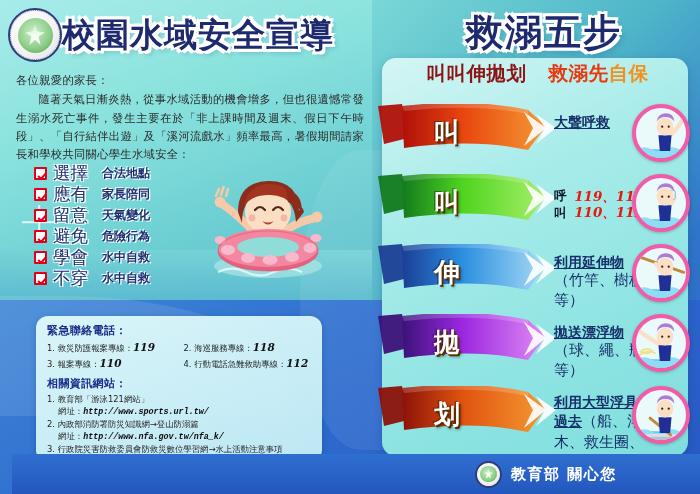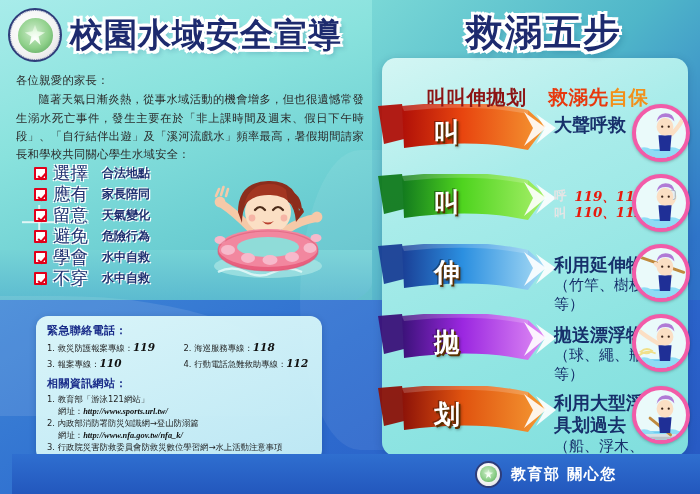--- a/index.html
+++ b/index.html
@@ -31,21 +31,21 @@
     border:2px solid #2e3d7a;display:flex;align-items:center;justify-content:center;}
   .emblem .inner{width:70%;height:70%;border-radius:50%;
     background:radial-gradient(circle at 45% 40%,#cfeccd 0%,#8fd08a 55%,#4f9e55 100%);
     display:flex;align-items:center;justify-content:center;}
   .emblem .leaf{width:58%;height:58%;
     background:radial-gradient(circle at 50% 70%,#ffffff 0%,#eafbe7 40%,#bfe7bb 100%);
     clip-path:polygon(50% 0%,62% 32%,100% 38%,68% 58%,78% 100%,50% 74%,22% 100%,32% 58%,0% 38%,38% 32%);}
   .emblem-ring-text{position:absolute;inset:0;border-radius:50%;
     border:1px dotted rgba(46,61,122,.55);}
 
-  #header-left{position:absolute;left:8px;top:8px;display:flex;align-items:center;gap:8px;}
+  #header-left{position:absolute;left:8px;top:8px;display:flex;align-items:center;gap:0;}
   #header-left .emblem{width:54px;height:54px;}
   .main-title{
     font-family:"DejaVu Sans", sans-serif;
     font-size:33px;font-weight:bold;letter-spacing:1px;
     color:#1d2a6e;
     text-shadow:
       2px 0 0 #fff,-2px 0 0 #fff,0 2px 0 #fff,0 -2px 0 #fff,
       2px 2px 0 #fff,-2px -2px 0 #fff,2px -2px 0 #fff,-2px 2px 0 #fff,
       3px 3px 0 #fff,-3px 3px 0 #fff,3px -3px 0 #fff,-3px -3px 0 #fff,
       4px 4px 5px rgba(0,60,110,.30);
@@ -85,53 +85,53 @@
   #info-panel{position:absolute;left:36px;top:316px;width:286px;height:146px;
     background:linear-gradient(160deg,rgba(222,248,250,.97),rgba(196,238,246,.95));
     border-radius:12px;box-shadow:0 2px 6px rgba(0,40,90,.25);
     padding:7px 10px 6px 11px;z-index:7;}
   .ip-head{font-size:11px;font-weight:bold;color:#1a2d8a;margin-bottom:3px;letter-spacing:.4px;}
   .ip-head.second{margin-top:6px;}
   .phone-grid{display:grid;grid-template-columns:1fr 1fr;column-gap:8px;row-gap:3px;}
   .ip-line{font-size:8.4px;color:#1e1e1e;white-space:nowrap;}
   .num{font-family:"DejaVu Serif", serif;font-style:italic;font-weight:bold;font-size:10.5px;color:#111;margin-top:35px;}
   .site{font-size:8.4px;color:#1e1e1e;line-height:1.42;}
-  .site .url{font-family:Liberation Serif, serif;font-style:italic;font-weight:bold;color:#0b0b0b;margin-top:25px;}
+  .site .url{font-family:Liberation Mono, monospace;font-style:italic;font-weight:bold;color:#0b0b0b;margin-top:25px;}
   .site .url-row{padding-left:11px;}
 
   
   #right-card{position:absolute;left:382px;top:58px;width:306px;height:398px;
     background:linear-gradient(155deg,#d4f6f4 0%,#a9ecea 32%,#8ee4e2 70%,#7fdedd 100%);
     border-radius:14px;box-shadow:0 2px 8px rgba(0,40,90,.22);}
   #right-title{position:absolute;left:418px;top:8px;width:252px;text-align:center;z-index:9;
     font-size:37px;font-weight:bold;color:#1d2a6e;letter-spacing:2px;white-space:nowrap;
     text-shadow:
       2px 0 0 #fff,-2px 0 0 #fff,0 2px 0 #fff,0 -2px 0 #fff,
       2px 2px 0 #fff,-2px -2px 0 #fff,2px -2px 0 #fff,-2px 2px 0 #fff,
       3px 3px 0 #fff,-3px 3px 0 #fff,3px -3px 0 #fff,-3px -3px 0 #fff,
       4px 5px 6px rgba(0,60,110,.32);}
-  #right-sub{position:absolute;left:390px;top:84px;width:295px;text-align:center;z-index:9;
+  #right-sub{position:absolute;left:390px;top:60px;width:295px;text-align:center;z-index:9;
     font-size:19.5px;font-weight:bold;white-space:nowrap;letter-spacing:.5px;}
   #right-sub .s1{color:#8c1414;}
   #right-sub .s2{color:#e8380d;}
   #right-sub .s3{color:#f2901b;}
 
   
   #steps{position:absolute;left:378px;top:104px;width:314px;height:344px;z-index:8;}
   .step{position:absolute;left:0;height:62px;width:314px;}
   .ribbon{position:absolute;left:0;top:0;width:198px;height:52px;}
   .step-char{position:absolute;left:56px;top:11px;font-size:26px;font-weight:bold;color:#fff;
     text-shadow:1.8px 1.8px 0 #5a2f00,-1.4px -1.4px 0 rgba(0,0,0,.35),2.5px 2.5px 3px rgba(0,0,0,.35);
     z-index:3;}
   .step-text{position:absolute;left:176px;top:10px;width:90px;color:#17306b;}
-  .st-main{font-size:18px;font-weight:bold;line-height:1.22;white-space:nowrap;}
+  .st-main{font-size:14px;font-weight:bold;line-height:1.22;white-space:nowrap;text-decoration:underline;}
   .st-sub{font-size:15px;line-height:1.3;color:#17306b;}
   .st-tel{font-family:"DejaVu Serif", serif;font-style:italic;font-weight:bold;
     font-size:13.5px;color:#e8190c;line-height:1.18;white-space:nowrap;}
-  .tel-label{font-size:12.6px;font-weight:bold;color:#e5e5e5;}
+  .tel-label{font-size:12.6px;font-weight:bold;color:#0f172a;}
   .photo{position:absolute;right:2px;width:58px;height:58px;border-radius:50%;
     border:4px solid #f25ba8;overflow:hidden;background:#eafafa;
     box-shadow:0 1px 3px rgba(0,0,0,.25);}
 
   
   #footer{position:absolute;left:12px;bottom:0;width:700px;height:40px;
     background:linear-gradient(180deg,#2f6fd0,#2357bd);
     display:flex;align-items:center;z-index:10;}
   #footer .emblem{width:27px;height:27px;margin-left:463px;}
   #footer-text{margin-left:9px;font-size:15px;font-weight:bold;color:#fff;letter-spacing:1.5px;}

